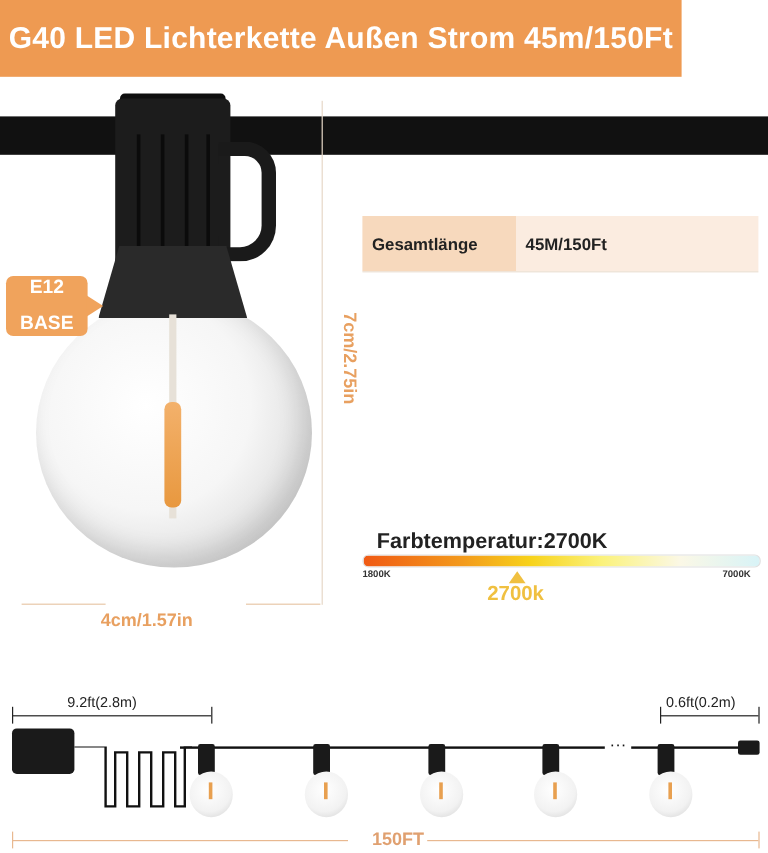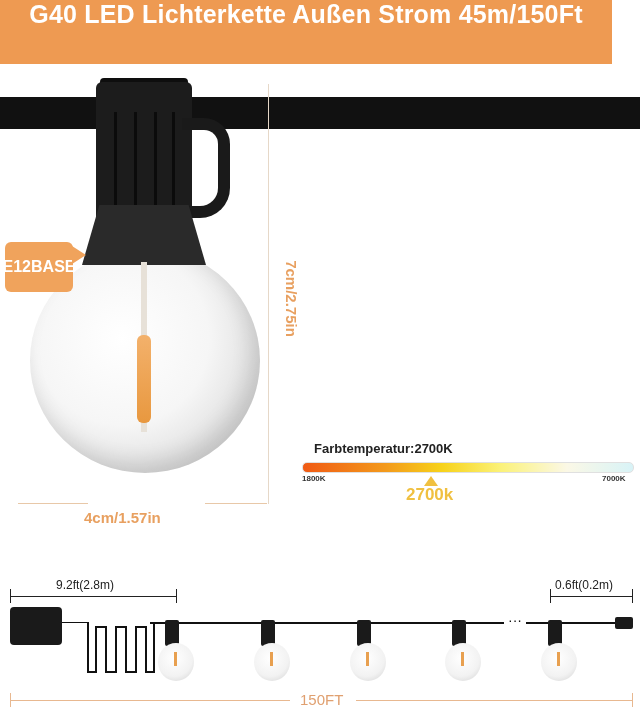--- a/index.html
+++ b/index.html
@@ -1,47 +1,47 @@
 <!DOCTYPE html>
 <html><head>
 <meta charset="utf-8">
 <style>
   html, body { margin:0; padding:0; }
   body { width:640px; height:711px; background:#ffffff; position:relative; overflow:hidden; font-family:"Liberation Sans", sans-serif; }
-  .header { position:absolute; left:0; top:0; width:612px; height:64px; background:#ee9a52; color:#fff; font-size:25px; font-weight:bold; display:flex; align-items:flex-start; justify-content:center; letter-spacing:0.2px; }
+  .header { position:absolute; left:0; top:0; width:568px; height:64px; background:#ee9a52; color:#fff; font-size:25px; font-weight:bold; display:flex; align-items:center; justify-content:center; letter-spacing:0.2px; }
   .cable-top { position:absolute; left:0; top:97px; width:640px; height:32px; background:#111; }
   .socket { position:absolute; left:96px; top:82px; width:96px; height:155px; background:#1c1c1c; border-radius:6px 6px 4px 4px; }
   .socket-rib { position:absolute; top:30px; width:3px; height:110px; background:#0b0b0b; }
   .socket-cap { position:absolute; left:100px; top:78px; width:88px; height:18px; background:#0e0e0e; border-radius:4px; }
   .socket-hook { position:absolute; left:182px; top:118px; width:48px; height:100px; border:12px solid #1a1a1a; border-left:none; border-radius:0 26px 30px 0; box-sizing:border-box; }
   .socket-skirt { position:absolute; left:82px; top:205px; width:124px; height:60px; background:#2a2a2a; clip-path:polygon(14% 0, 86% 0, 100% 100%, 0 100%); }
   .bulb { position:absolute; left:30px; top:248px; width:230px; height:225px; border-radius:50%; background:radial-gradient(circle at 40% 40%, #ffffff 0%, #f6f6f6 45%, #d9d9d9 80%, #bfbfbf 100%); box-shadow: inset -8px -10px 20px rgba(0,0,0,0.12); }
   .filament-stem { position:absolute; left:141px; top:262px; width:6px; height:170px; background:#e7e1d8; }
   .filament { position:absolute; left:137px; top:335px; width:14px; height:88px; background:linear-gradient(#f3b16b,#e8983f); border-radius:6px; }
-  .e12-label { position:absolute; left:5px; top:230px; width:68px; height:50px; background:#f0a35c; color:#fff; font-weight:bold; font-size:16px; line-height:20px; border-radius:6px; display:flex; align-items:center; justify-content:center;margin-top:12px; }
+  .e12-label { position:absolute; left:5px; top:230px; width:68px; height:50px; background:#f0a35c; color:#fff; font-weight:bold; font-size:16px; line-height:20px; border-radius:6px; display:flex; flex-direction:column; align-items:center; justify-content:space-between; }
   .e12-arrow { position:absolute; left:72px; top:246px; width:0; height:0; border-top:9px solid transparent; border-bottom:9px solid transparent; border-left:14px solid #f0a35c; }
   .vline { position:absolute; left:268px; top:84px; width:1px; height:420px; background:#e6d8c8; }
   .vtext { position:absolute; left:236px; top:290px; width:110px; color:#e8a060; font-size:15px; font-weight:bold; transform:rotate(90deg); transform-origin:center; text-align:center; }
   .hline { position:absolute; top:503px; height:1px; background:#e8c8a8; }
   .htext { position:absolute; left:84px; top:509px; color:#e8a060; font-size:15px; font-weight:bold; }
   table.spec { position:absolute; left:302px; top:180px; width:330px; border-collapse:collapse; font-size:14px; font-weight:bold; color:#222; }
   table.spec td { padding:0 8px; border-bottom:1px solid #ecdfd2; }
   table.spec td.k { background:#f7d9bd; width:112px; }
   table.spec td.v { background:#fbece0; }
-  .temp-title { position:absolute; left:314px; top:441px; font-size:13px; font-weight:bold; color:#222; }
+  .temp-title { position:absolute; left:314px; top:441px; font-size:18px; font-weight:bold; color:#222; }
   .temp-bar { position:absolute; left:302px; top:462px; width:330px; height:9px; border-radius:5px; background:linear-gradient(90deg,#f05a14 0%,#f39a1c 25%,#f7d21a 42%,#fbf27a 60%,#fbf8e6 80%,#d8f3f7 100%); border:1px solid #e0e0e0; }
   .temp-min { position:absolute; left:302px; top:474px; font-size:8px; font-weight:bold; color:#333; }
   .temp-max { position:absolute; left:602px; top:474px; font-size:8px; font-weight:bold; color:#333; }
   .temp-marker { position:absolute; left:424px; top:476px; width:0; height:0; border-left:7px solid transparent; border-right:7px solid transparent; border-bottom:10px solid #f0c040; }
   .temp-value { position:absolute; left:406px; top:485px; font-size:17px; font-weight:bold; color:#f0c040; }
   .dim { position:absolute; font-size:12px; color:#222; }
   .dim-line { position:absolute; height:1px; background:#222; }
   .tick { position:absolute; width:1px; height:14px; background:#222; }
   .total-line { position:absolute; top:700px; height:1px; background:#e8b890; }
-  .total-text { position:absolute; left:300px; top:691px; font-size:15px; color:#e0a070; font-weight:normal; }
+  .total-text { position:absolute; left:310px; top:691px; font-size:15px; color:#e0a070; font-weight:bold; }
   .adapter { position:absolute; left:10px; top:607px; width:52px; height:38px; background:#1a1a1a; border-radius:4px; }
   .string-cable { position:absolute; left:150px; top:622px; width:465px; height:2px; background:#111; }
   .mini-socket { position:absolute; width:14px; height:26px; background:#1a1a1a; border-radius:2px; }
   .mini-bulb { position:absolute; width:36px; height:38px; border-radius:50%; background:radial-gradient(circle at 45% 40%, #fff 0%, #f2f2f2 60%, #cfcfcf 100%); }
   .mini-fil { position:absolute; width:3px; height:14px; background:#e8a050; }
   .ellipsis { position:absolute; left:504px; top:612px; font-size:14px; color:#111; }
   .endcap { position:absolute; left:615px; top:617px; width:18px; height:12px; background:#1a1a1a; border-radius:2px; }
   .zigzag { position:absolute; left:60px; top:622px; }
 </style>
 </head>
@@ -74,20 +74,24 @@
 <div class="e12-arrow"></div>
 
 <div class="vline"></div>
 <div class="vtext">7cm/2.75in</div>
 <div class="hline" style="left:18px;width:70px"></div>
 <div class="hline" style="left:205px;width:62px"></div>
 <div class="htext">4cm/1.57in</div>
 
 <table class="spec">
   <tbody>
+      <tr style="height:46px">
+        <td class="k">Gesamtlänge</td>
+        <td class="v">45M/150Ft</td>
+      </tr>
 </tbody>
   </table>
 
 <div class="temp-title">Farbtemperatur:2700K</div>
 <div class="temp-bar"></div>
 <div class="temp-min">1800K</div>
 <div class="temp-max">7000K</div>
 <div class="temp-marker"></div>
 <div class="temp-value">2700k</div>
 

